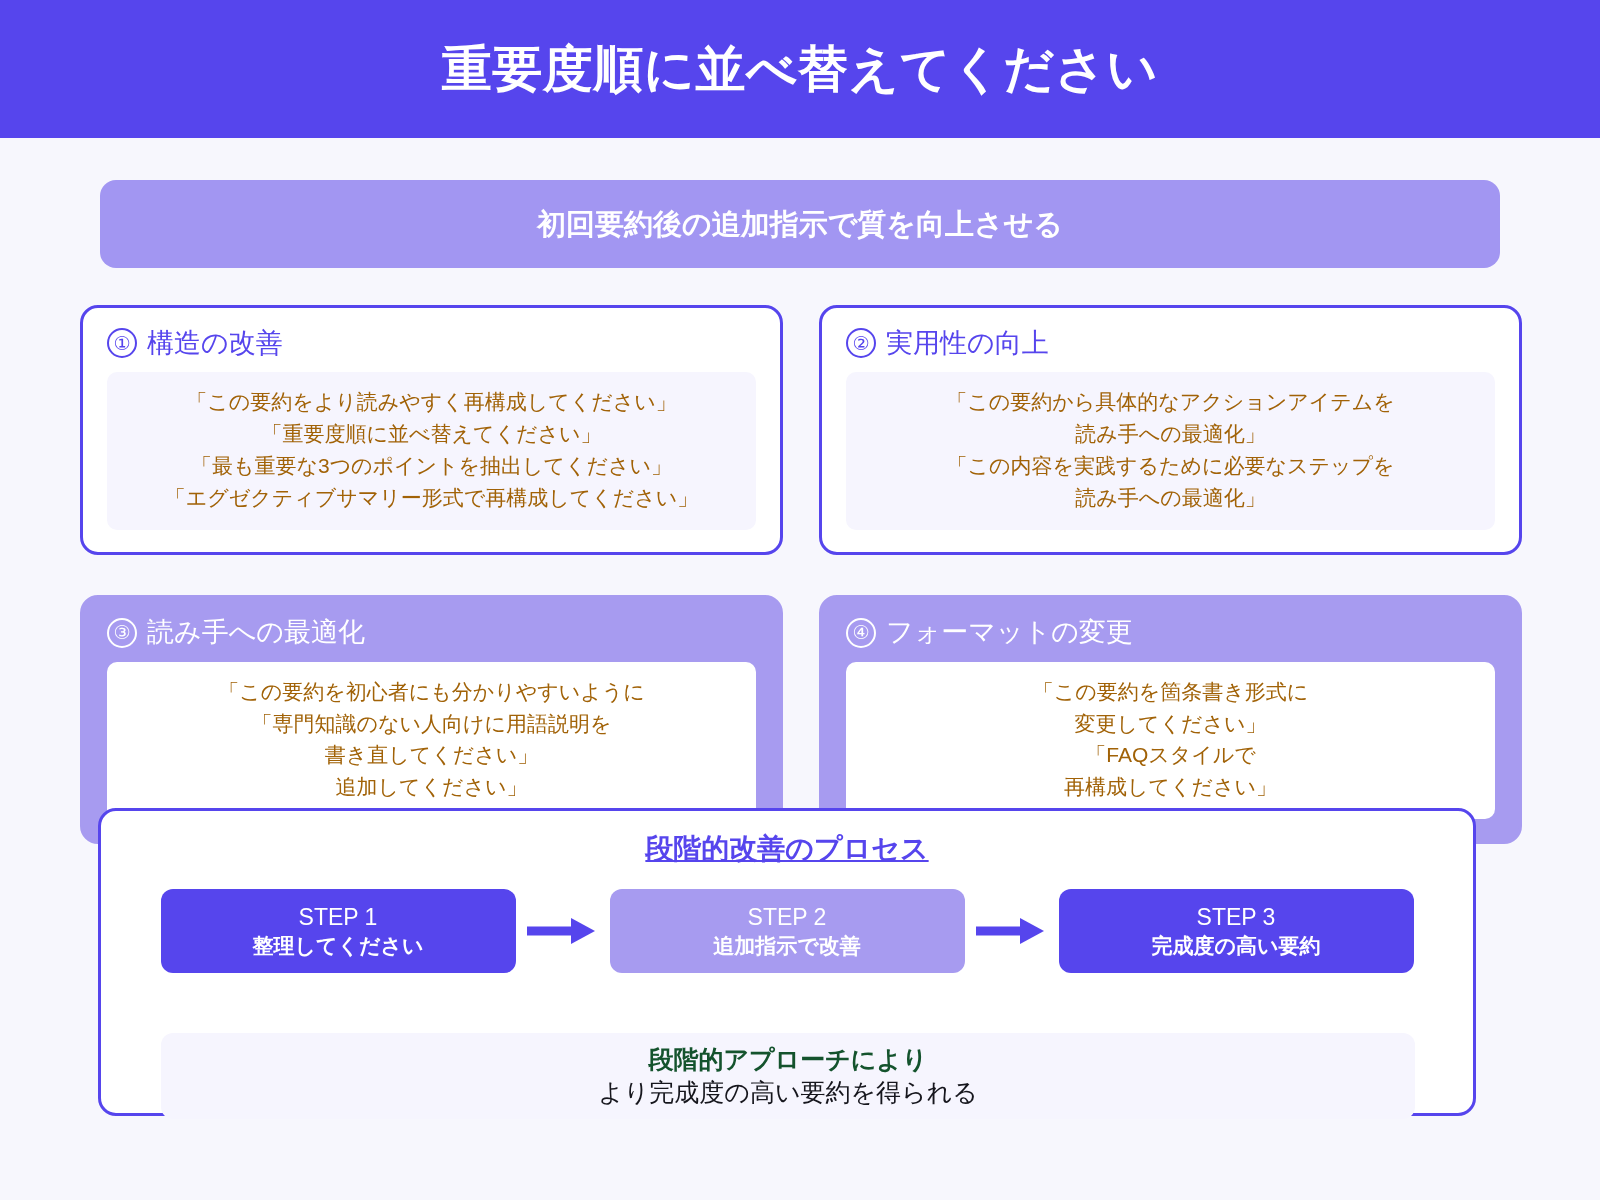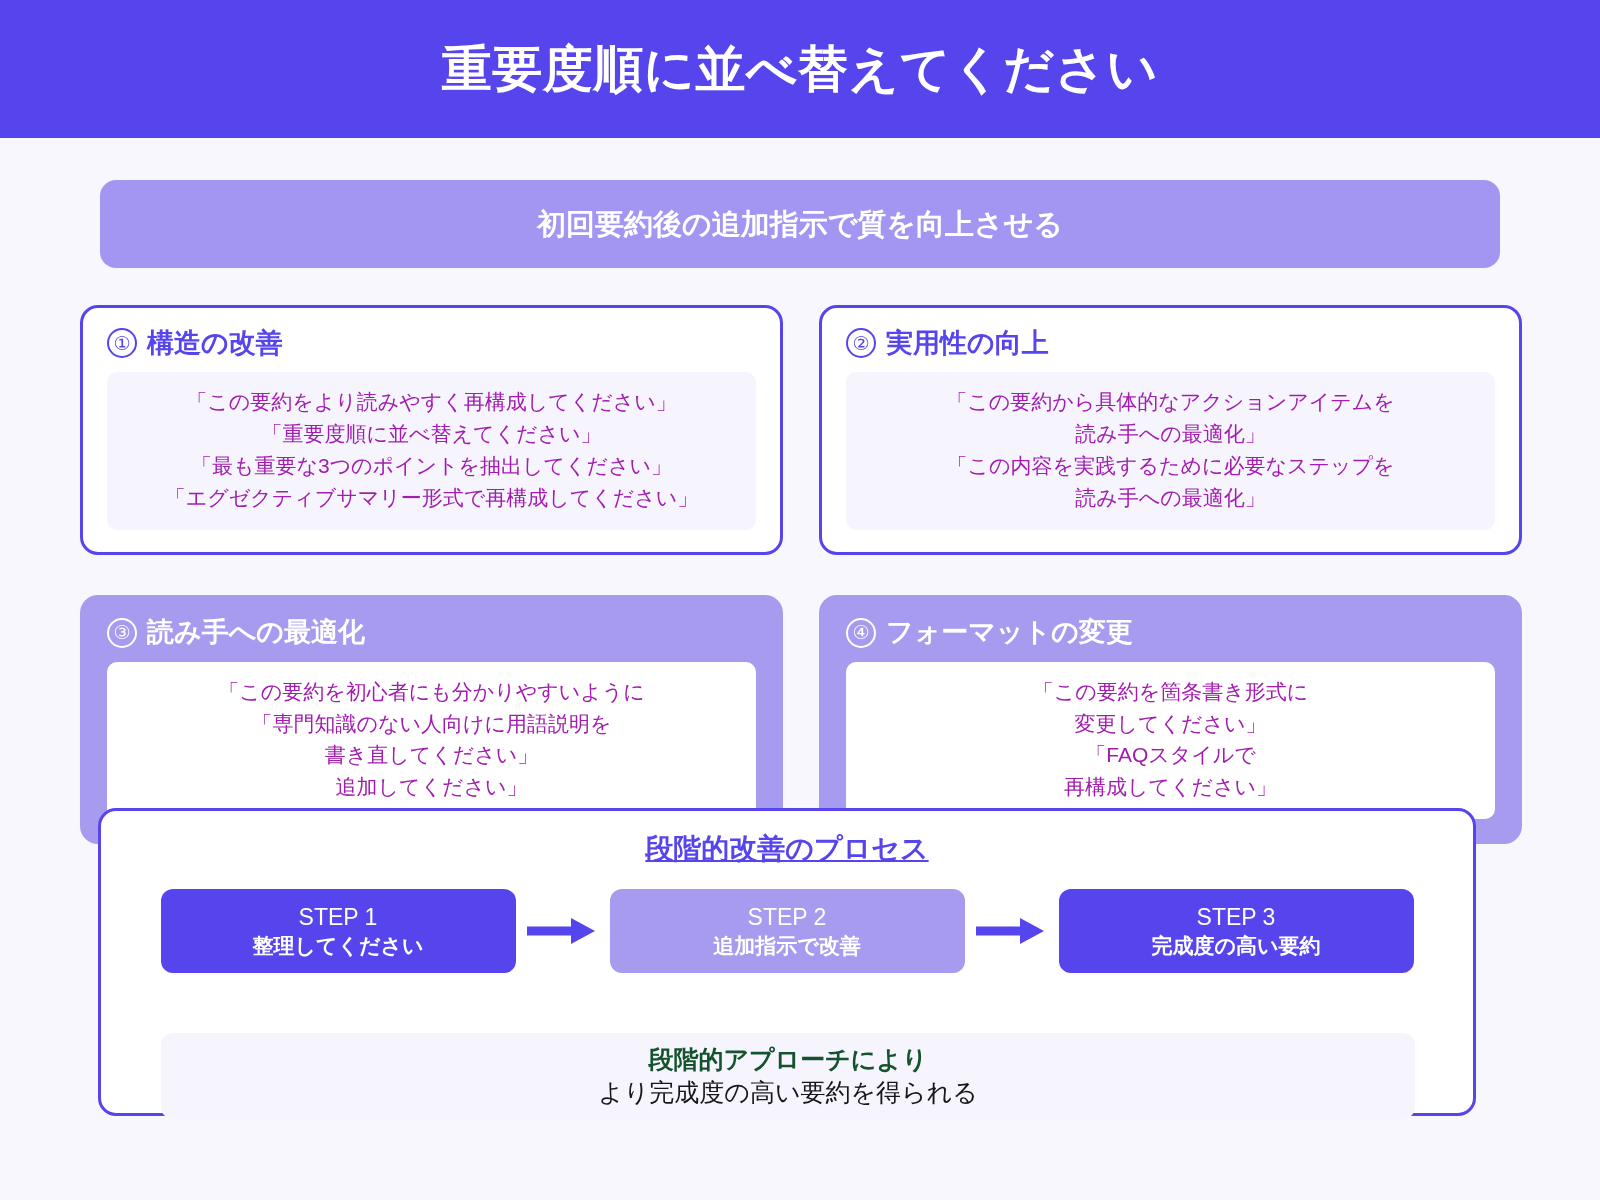--- a/index.html
+++ b/index.html
@@ -104,33 +104,33 @@
     border-radius: 50%;
     border: 2px solid currentColor;
     font-size: 19px;
     font-weight: normal;
     line-height: 1;
     box-sizing: border-box;
     flex: 0 0 auto;
   }
   .card-title {
     font-size: 27px;
-    font-weight: bold;
+    font-weight: normal;
     line-height: 1;
   }
   .card--outline .card-header { color: #5645ED; }
   .card--filled  .card-header { color: #ffffff; }
 
   .card-body {
     border-radius: 10px;
     padding: 14px 18px 16px 18px;
     text-align: center;
     font-size: 21px;
     line-height: 1.52;
-    color: #a21caf;
+    color: #a16207;
   }
   .card--outline .card-body { background: #F6F5FE; }
   .card--filled  .card-body { background: #ffffff; }
   .card-body .line { display: block; white-space: nowrap; }
 
   
   .process {
     position: absolute;
     left: 98px;
     top: 808px;

